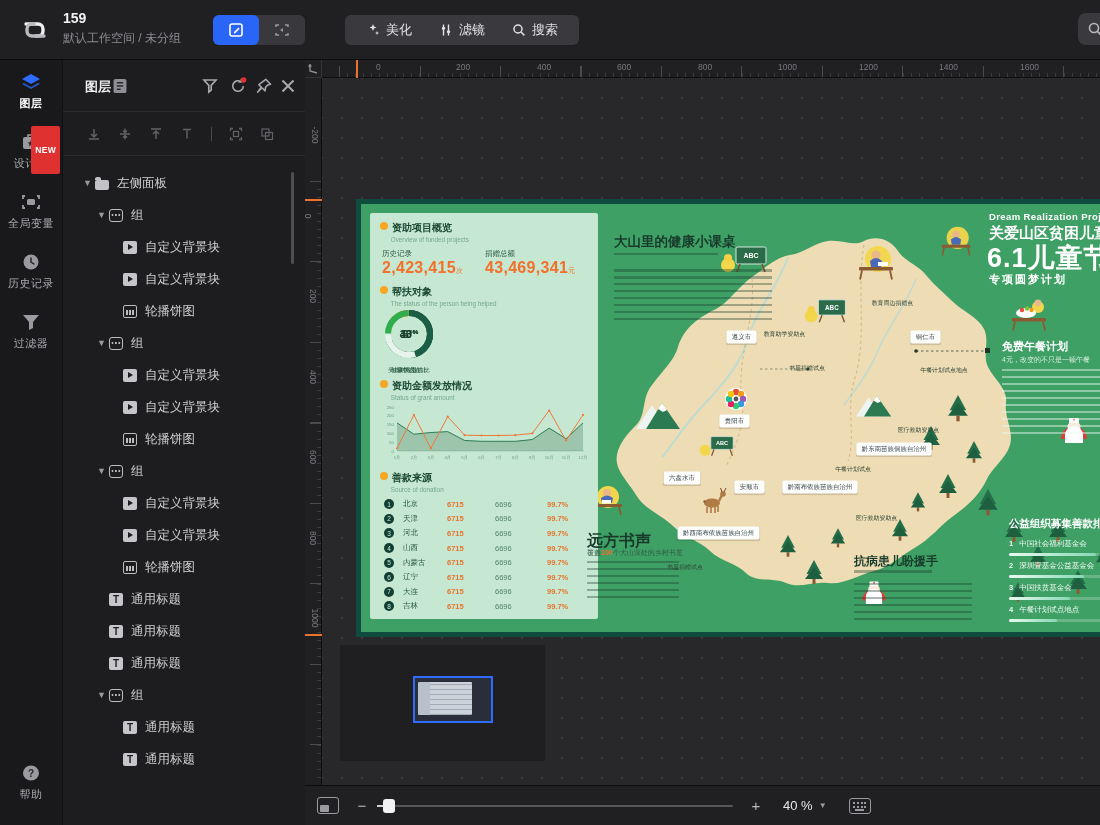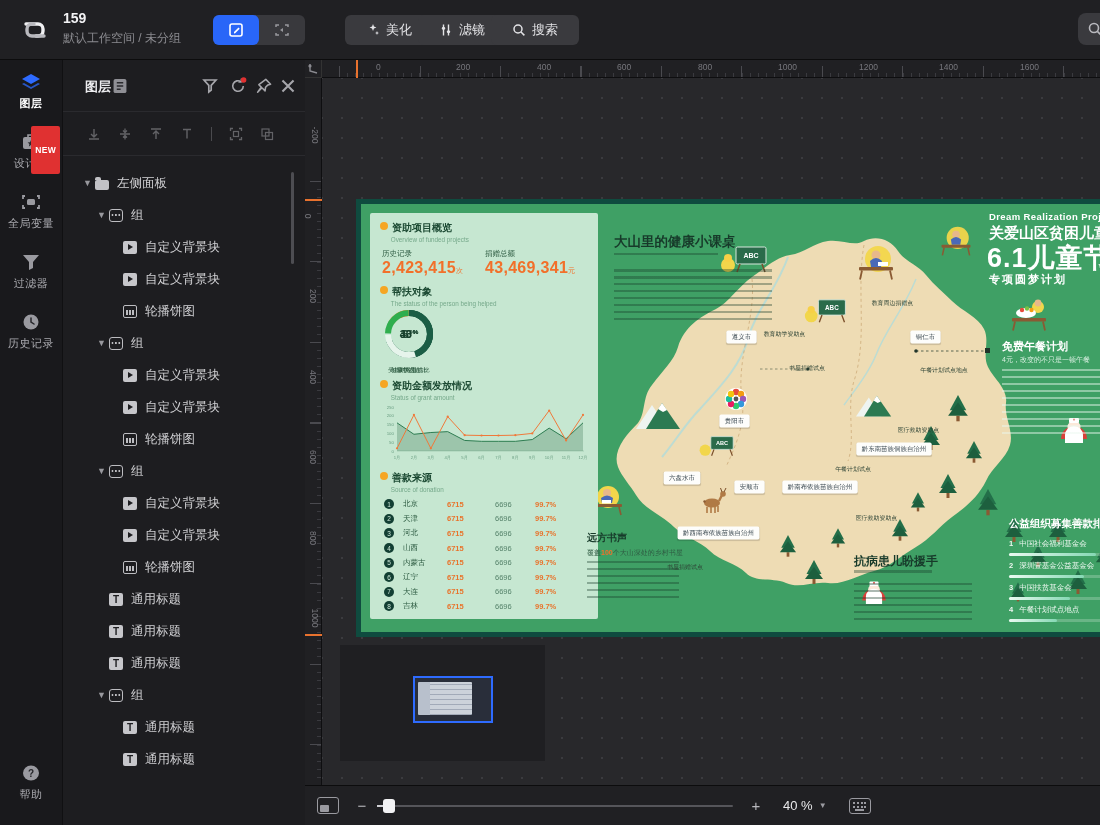--- a/index.html
+++ b/index.html
@@ -84,21 +84,21 @@
   .stat-unit{color:#f2702a;font-size:7px;font-weight:normal}
   .donut-box{position:absolute;width:62px;text-align:center}
   .donut-ring{position:relative;width:54px;height:54px;margin:0 auto}
   .donut-ctr{position:absolute;inset:0;display:flex;align-items:center;justify-content:center;color:#17402c;font-weight:bold;font-size:11px}
   .dn-pct{font-size:6px;margin-left:1px;margin-top:-4px}
   .donut-lb{margin-top:4px;font-size:7px;color:#2c5a40;transform:scale(.85)}
   .src-row{height:14.6px;display:flex;align-items:center;font-size:7.5px}
   .src-rank{width:10px;height:10px;border-radius:50%;background:#123f33;color:#cfe9da;font-size:6.5px;display:flex;align-items:center;justify-content:center;margin-right:9px;flex:none}
   .src-region{width:44px;color:#2c5a40}
   .src-v1{width:48px;color:#e8742c;font-weight:bold}
-  .src-v2{width:40px;color:#55826a}
+  .src-v2{width:52px;color:#55826a}
   .src-v3{color:#e8742c;font-weight:bold}
   
   .tlines{position:absolute;background:repeating-linear-gradient(180deg,var(--lc) 0 2.5px,transparent 2.5px 7px);opacity:.85}
   .tl-green{--lc:rgba(234,248,239,.55)}
   .tl-dark{--lc:rgba(22,58,40,.42)}
   
   .map-pill{position:absolute;left:calc(var(--x)*1px);top:calc(var(--y)*1px);background:#fdfdfb;border-radius:2px;color:#3c4a52;font-size:7px;padding:2px 6px;white-space:nowrap;z-index:3;box-shadow:0 1px 1px rgba(0,0,0,.15);transform:scale(.92)}
   .map-pt{position:absolute;left:calc(var(--x)*1px);top:calc(var(--y)*1px);color:#2e4436;font-size:7px;white-space:nowrap;z-index:3;transform:scale(.85)}
   .map-head{position:absolute;color:#173a2a;font-weight:bold;z-index:3}
   
@@ -203,31 +203,31 @@
   <div class="sb-item">
     <svg width="22" height="18" viewBox="0 0 22 18">
       <path d="M5 3 H3 v3 M17 3 h2 v3 M5 15 H3 v-3 M17 15 h2 v-3" fill="none" stroke="#9a9aa0" stroke-width="1.8"></path>
       <rect x="7" y="6" width="8" height="6" rx="1.5" fill="#9a9aa0"></rect>
     </svg>
     <span class="sb-label">全局变量</span>
 
   </div>
   <div class="sb-item">
     <svg width="22" height="18" viewBox="0 0 22 18">
-      <path d="M3 2 h16 l-6 7 v6 l-4 2 v-8 Z" fill="#9a9aa0"></path>
-    </svg>
-    <span class="sb-label">过滤器</span>
+      <circle cx="11" cy="9" r="7.5" fill="#9a9aa0"></circle>
+      <path d="M11 5 v4 l3 2" fill="none" stroke="#26262a" stroke-width="1.5" stroke-linecap="round"></path>
+    </svg>
+    <span class="sb-label">历史记录</span>
 
   </div>
   <div class="sb-item">
     <svg width="22" height="18" viewBox="0 0 22 18">
-      <circle cx="11" cy="9" r="7.5" fill="#9a9aa0"></circle>
-      <path d="M11 5 v4 l3 2" fill="none" stroke="#26262a" stroke-width="1.5" stroke-linecap="round"></path>
-    </svg>
-    <span class="sb-label">历史记录</span>
+      <path d="M3 2 h16 l-6 7 v6 l-4 2 v-8 Z" fill="#9a9aa0"></path>
+    </svg>
+    <span class="sb-label">过滤器</span>
 
   </div>
   <div class="sb-item" id="sb-help">
     <svg width="20" height="18" viewBox="0 0 20 18">
       <ellipse cx="10" cy="9" rx="8" ry="7.5" fill="#9a9aa0"></ellipse>
       <text x="10" y="12.5" text-anchor="middle" font-size="10" font-weight="bold" fill="#26262a">?</text>
     </svg>
     <span class="sb-label">帮助</span>
   </div>
 </div>
@@ -758,21 +758,21 @@
             <span class="src-v2">6696</span>
             <span class="src-v3">99.7%</span>
           </div>
           </div>
       </div>
 
       <div class="map-head" style="left:258px;top:34px;font-size:13.5px">大山里的健康小课桌</div>
       <div class="tlines tl-dark" style="left:258px;top:54px;width:104px;height:7px;z-index:3"></div>
       <div class="tlines tl-dark" style="left:258px;top:70px;width:158px;height:56px;z-index:3"></div>
 
-      <div class="map-head" style="left:231px;top:332px;font-size:10px">远方书声</div>
+      <div class="map-head" style="left:231px;top:332px;font-size:16px">远方书声</div>
       <div class="card-abs" style="left:231px;top:349px;font-size:7px;color:#2e5b42;z-index:3">
         <span>覆盖</span><span style="color:#f2702a;font-weight:bold">100</span><span>个大山深处的乡村书屋</span>
       </div>
       <div class="tlines tl-dark" style="left:231px;top:362px;width:92px;height:42px;z-index:3"></div>
 
       <div class="map-head" style="left:498px;top:354px;font-size:12px">抗病患儿盼援手</div>
       <div class="tlines tl-dark" style="left:498px;top:371px;width:78px;height:7px;z-index:3"></div>
       <div class="tlines tl-dark" style="left:498px;top:384px;width:118px;height:38px;z-index:3"></div>
 
       <div>

